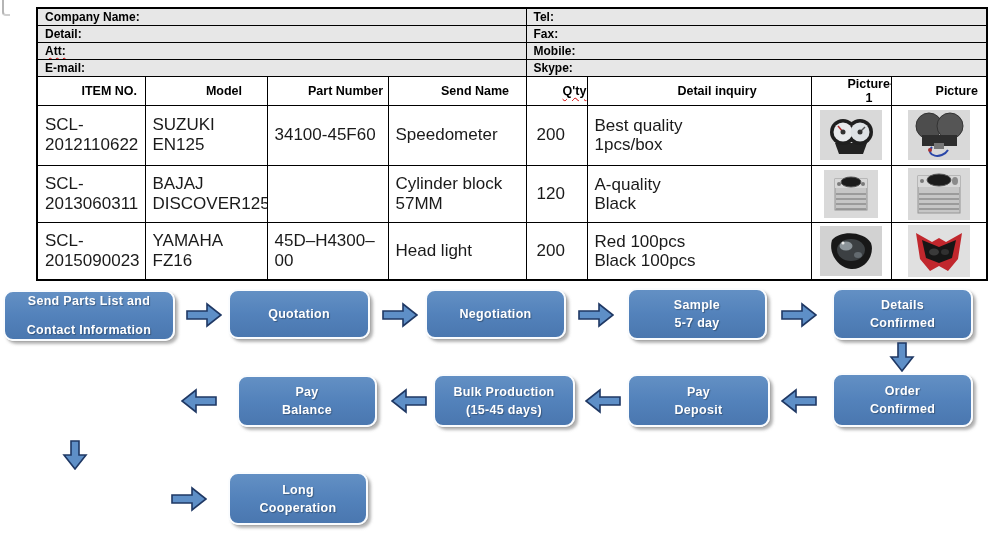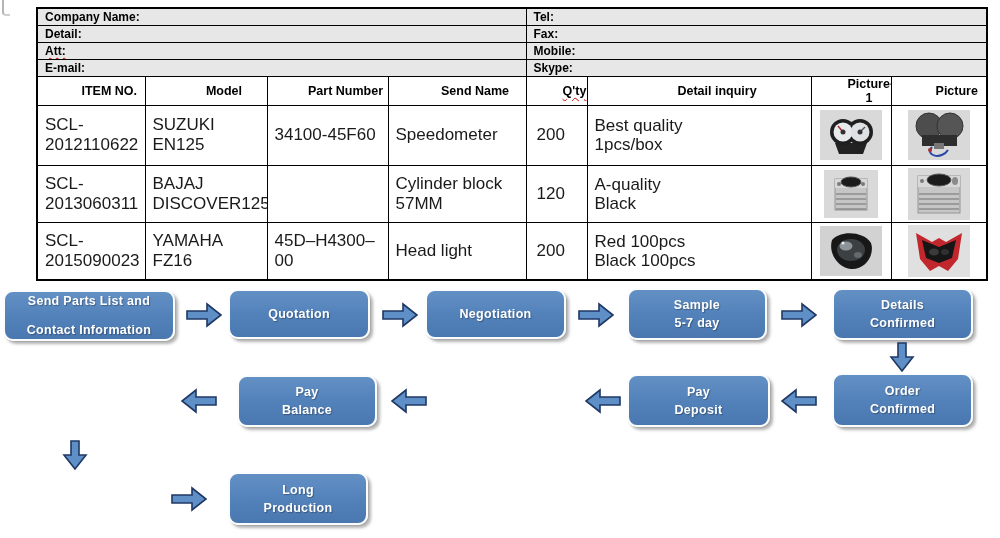--- a/index.html
+++ b/index.html
@@ -251,20 +251,24 @@
   <svg class="flow-arrow" style="left:181px;top:388px;" width="36" height="26" viewBox="0 0 36 26">
     <polygon points="35,9 15,9 15,2 1,13 15,24 15,17 35,17" fill="#5E8FC7" stroke="#1F3864" stroke-width="1.6"></polygon>
   </svg>
   <div class="flow-box" style="left:237px;top:375px;width:140px;height:52px;">
     <span>Pay</span>
       <span>Balance</span>
   </div>
   <svg class="flow-arrow" style="left:391px;top:388px;" width="36" height="26" viewBox="0 0 36 26">
     <polygon points="35,9 15,9 15,2 1,13 15,24 15,17 35,17" fill="#5E8FC7" stroke="#1F3864" stroke-width="1.6"></polygon>
   </svg>
+  <div class="flow-box" style="left:433px;top:374px;width:142px;height:53px;">
+    <span>Bulk Production</span>
+      <span>(15-45 days)</span>
+  </div>
   <svg class="flow-arrow" style="left:585px;top:388px;" width="36" height="26" viewBox="0 0 36 26">
     <polygon points="35,9 15,9 15,2 1,13 15,24 15,17 35,17" fill="#5E8FC7" stroke="#1F3864" stroke-width="1.6"></polygon>
   </svg>
   <div class="flow-box" style="left:627px;top:374px;width:143px;height:53px;">
     <span>Pay</span>
       <span>Deposit</span>
   </div>
   <svg class="flow-arrow" style="left:781px;top:388px;" width="36" height="26" viewBox="0 0 36 26">
     <polygon points="35,9 15,9 15,2 1,13 15,24 15,17 35,17" fill="#5E8FC7" stroke="#1F3864" stroke-width="1.6"></polygon>
   </svg>
@@ -275,16 +279,16 @@
 
   <svg class="flow-arrow" style="left:62px;top:440px;" width="26" height="30" viewBox="0 0 26 30">
     <polygon points="9,1 9,15 2,15 13,29 24,15 17,15 17,1" fill="#5E8FC7" stroke="#1F3864" stroke-width="1.6"></polygon>
   </svg>
 
   <svg class="flow-arrow" style="left:171px;top:486px;" width="36" height="26" viewBox="0 0 36 26">
     <polygon points="1,9 21,9 21,2 35,13 21,24 21,17 1,17" fill="#5E8FC7" stroke="#1F3864" stroke-width="1.6"></polygon>
   </svg>
   <div class="flow-box" style="left:228px;top:472px;width:140px;height:53px;">
     <span>Long</span>
-      <span>Production</span>
+      <span>Cooperation</span>
   </div>
 
 </div>
 
 </body></html>

